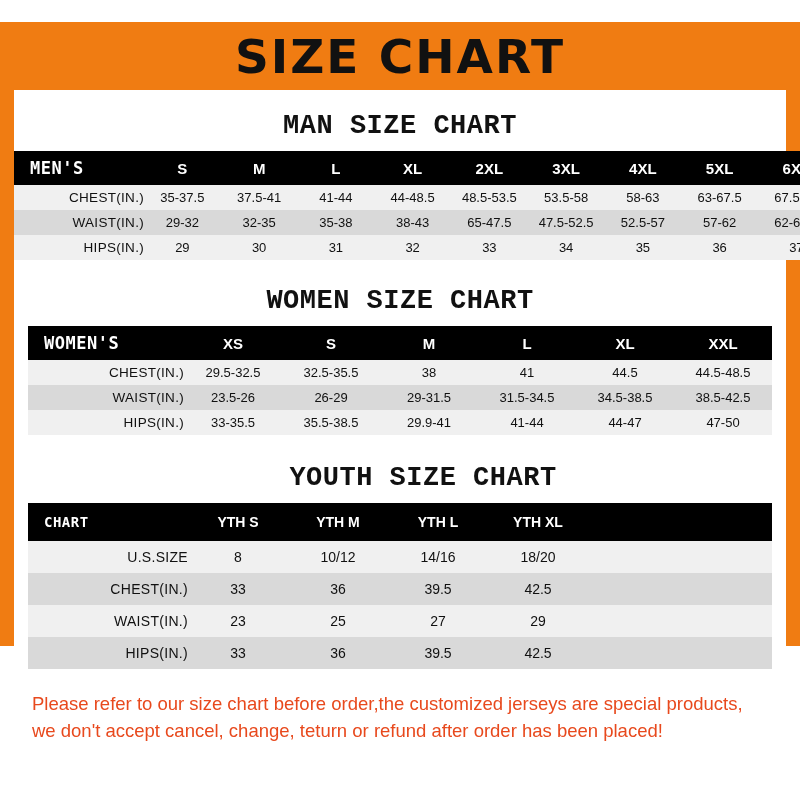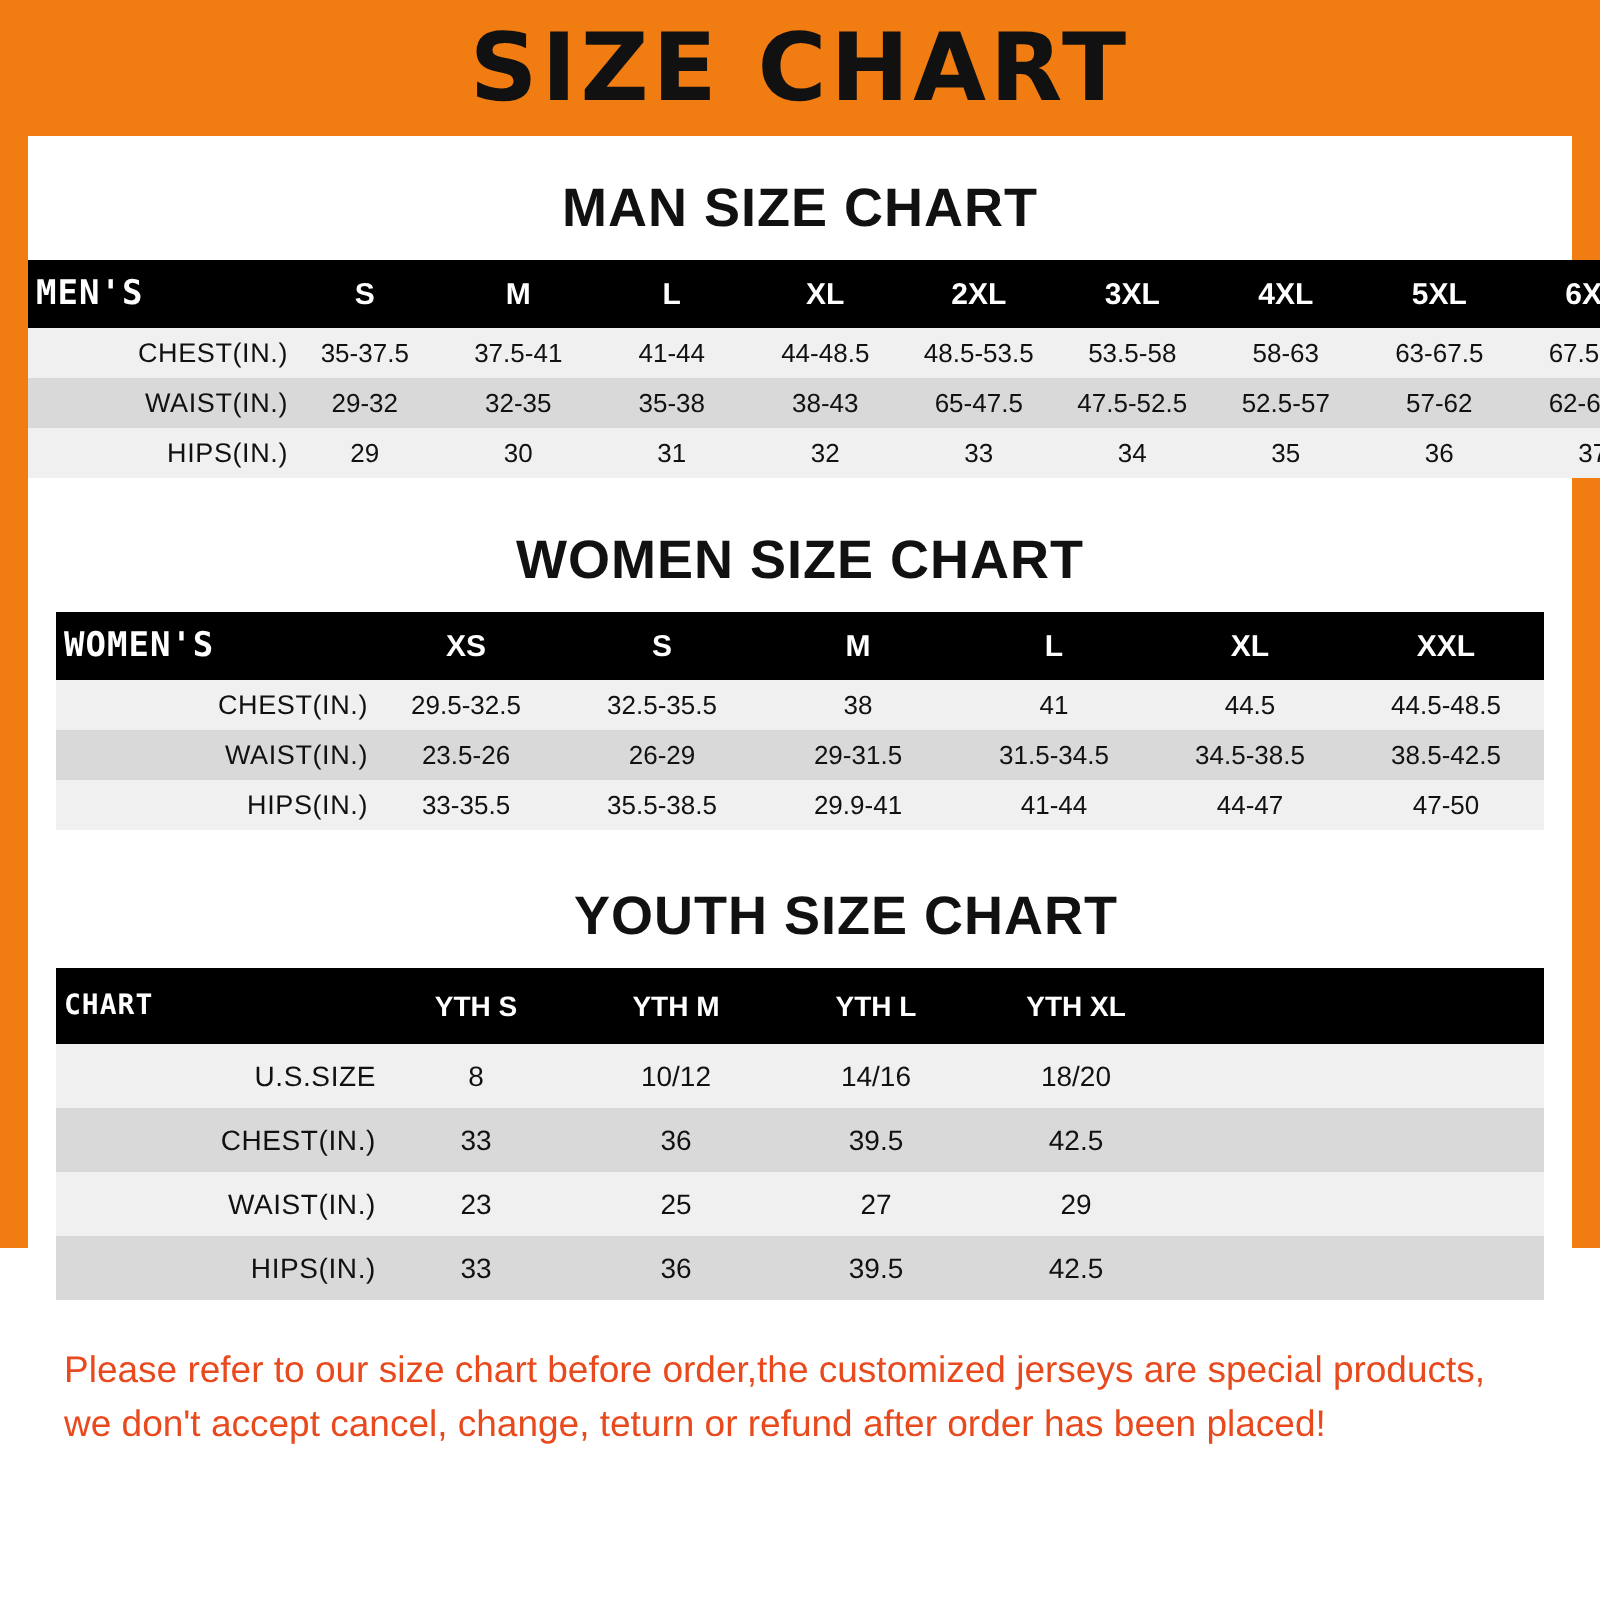--- a/index.html
+++ b/index.html
@@ -14,40 +14,41 @@
     overflow: hidden;
   }
   .page {
     position: relative;
     width: 800px;
     height: 624px;
     box-sizing: border-box;
     border-left: 14px solid #F07C12;
     border-right: 14px solid #F07C12;
     background: #ffffff;
+    margin-top: 22px;
   }
   .top-banner {
     height: 68px;
     background: #F07C12;
     display: flex;
     align-items: center;
     justify-content: center;
     margin: 0 -14px;
   }
   .top-banner .title {
     font-family: "DejaVu Sans", sans-serif;
     font-weight: bold;
     font-size: 47px;
     letter-spacing: 2px;
     color: #111111;
     line-height: 1;
   }
   .section-title {
     text-align: center;
-    font-family: Liberation Sans, sans-serif;
+    font-family: Liberation Mono, monospace;
     font-weight: bold;
     font-size: 27px;
     color: #111111;
     letter-spacing: 0.5px;
   }
   .t-man { margin-top: 21px; }
   .t-women { margin-top: 26px; }
   .t-youth { margin-top: 28px; padding-left: 46px; }
 
   table.size {
@@ -67,21 +68,21 @@
   }
   table.size tr.head td {
     background: #000000;
     color: #ffffff;
     height: 34px;
     font-weight: bold;
     font-size: 15px;
   }
   table.size tr.head td.label {
     text-align: left;
-    padding-left: 4px;
+    padding-left: 16px;
     font-family: "DejaVu Sans Mono", monospace;
     font-weight: bold;
     font-size: 17px;
     letter-spacing: 0.5px;
   }
   table.size tr.r-light td { background: #f0f0f0; }
   table.size tr.r-dark td { background: #d9d9d9; }
   table.size td.label {
     text-align: right;
     font-size: 13.5px;

